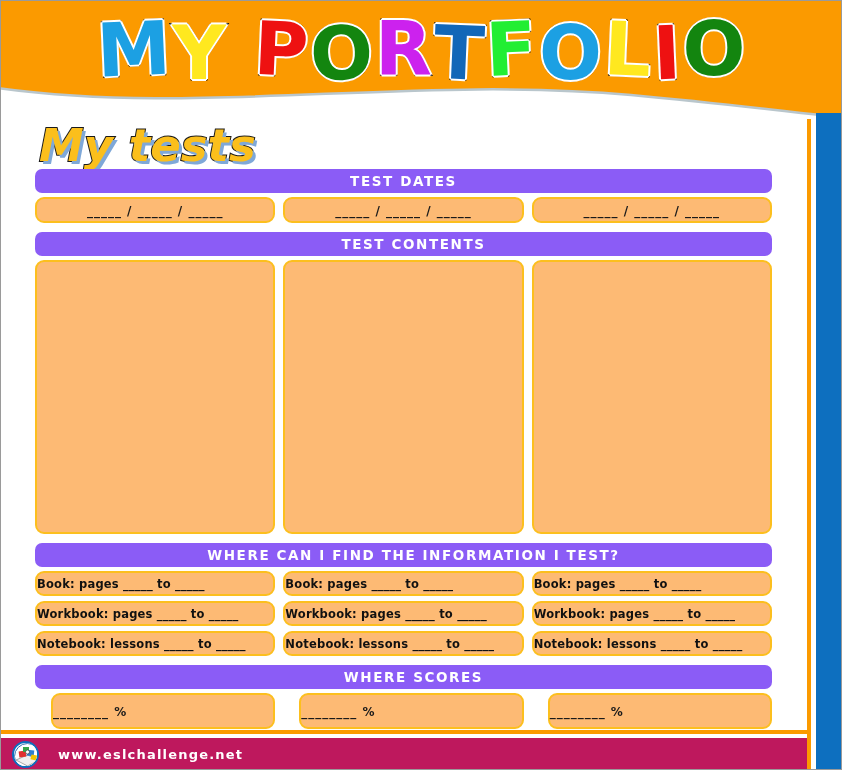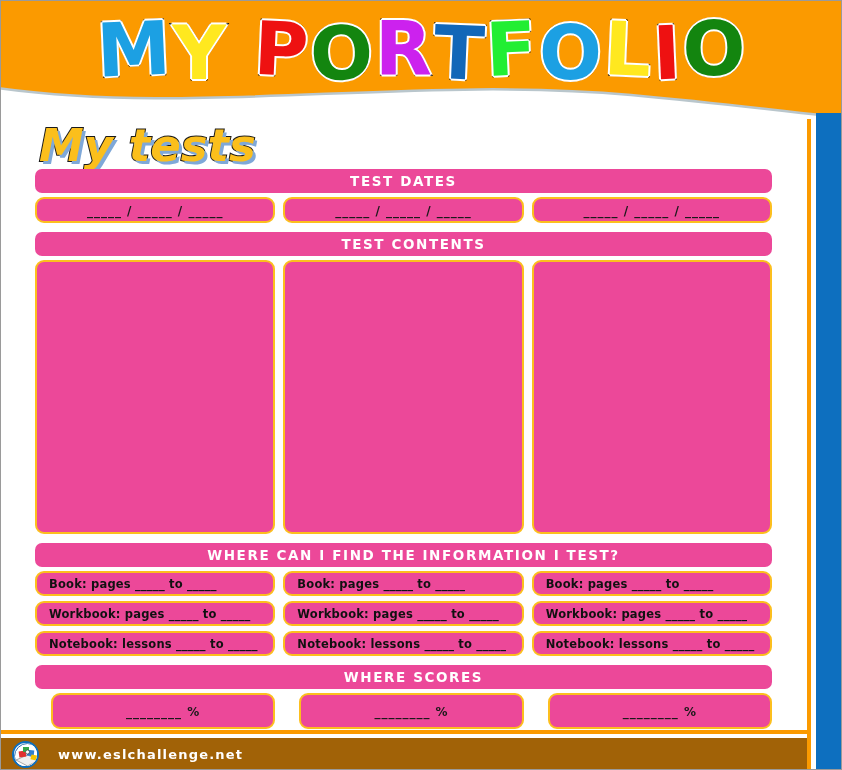--- a/index.html
+++ b/index.html
@@ -94,41 +94,41 @@
   }
 
   
   .sheet {
     position: absolute;
     top: 168px; left: 34px;
     width: 737px;
   }
 
   .bar {
-    background: #ec4899;
+    background: #8b5cf6;
     border-radius: 7px;
     height: 24px;
     line-height: 24px;
     text-align: center;
     color: #ffffff;
     font-family: "DejaVu Sans", sans-serif;
     font-weight: bold;
     font-size: 13.5px;
     letter-spacing: 1.6px;
     margin-bottom: 4px;
   }
 
   .row3 {
     display: flex;
     gap: 8px;
     margin-bottom: 5px;
   }
   .cell {
     flex: 1 1 0;
-    background: #ec4899;
+    background: #fdba74;
     border: 2.5px solid #fcbf1e;
     border-radius: 9px;
   }
 
   .cell-date {
     height: 26px;
     line-height: 24px;
     text-align: center;
     font-family: "DejaVu Sans", sans-serif;
     font-weight: bold;
@@ -137,34 +137,33 @@
     letter-spacing: 1px;
   }
 
   .cell-content {
     height: 274px;
   }
 
   .cell-info {
     height: 25px;
     line-height: 22px;
-    padding-left: 12px;
+    padding-left: 0;
     font-family: "DejaVu Sans", sans-serif;
     font-weight: bold;
     font-size: 11.5px;
     color: #111111;
     letter-spacing: 0.2px;
     white-space: nowrap;
     overflow: hidden;
   }
 
   .cell-score {
     height: 36px;
     line-height: 34px;
-    text-align: center;
     font-family: "DejaVu Sans", sans-serif;
     font-weight: bold;
     font-size: 12px;
     color: #1a1a1a;
     letter-spacing: 1px;
     margin-left: 16px;
   }
 
   .gap-before-bar { margin-top: 9px; padding-left: 20px; }
 
@@ -172,21 +171,21 @@
   .footer-rule {
     position: absolute;
     left: 0; top: 729px;
     width: 806px; height: 4px;
     background: #fb9a00;
   }
   .footer {
     position: absolute;
     left: 0; top: 737px;
     width: 806px; height: 33px;
-    background: #a16207;
+    background: #be185d;
   }
   .footer-logo {
     position: absolute;
     left: 11px; top: 3px;
     width: 27px; height: 27px;
     border-radius: 50%;
     background: #ffffff;
     border: 2px solid #0d6fbf;
     overflow: hidden;
   }

